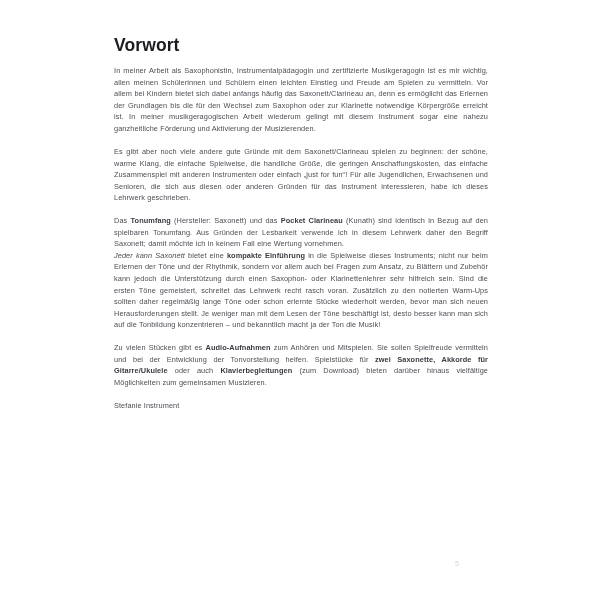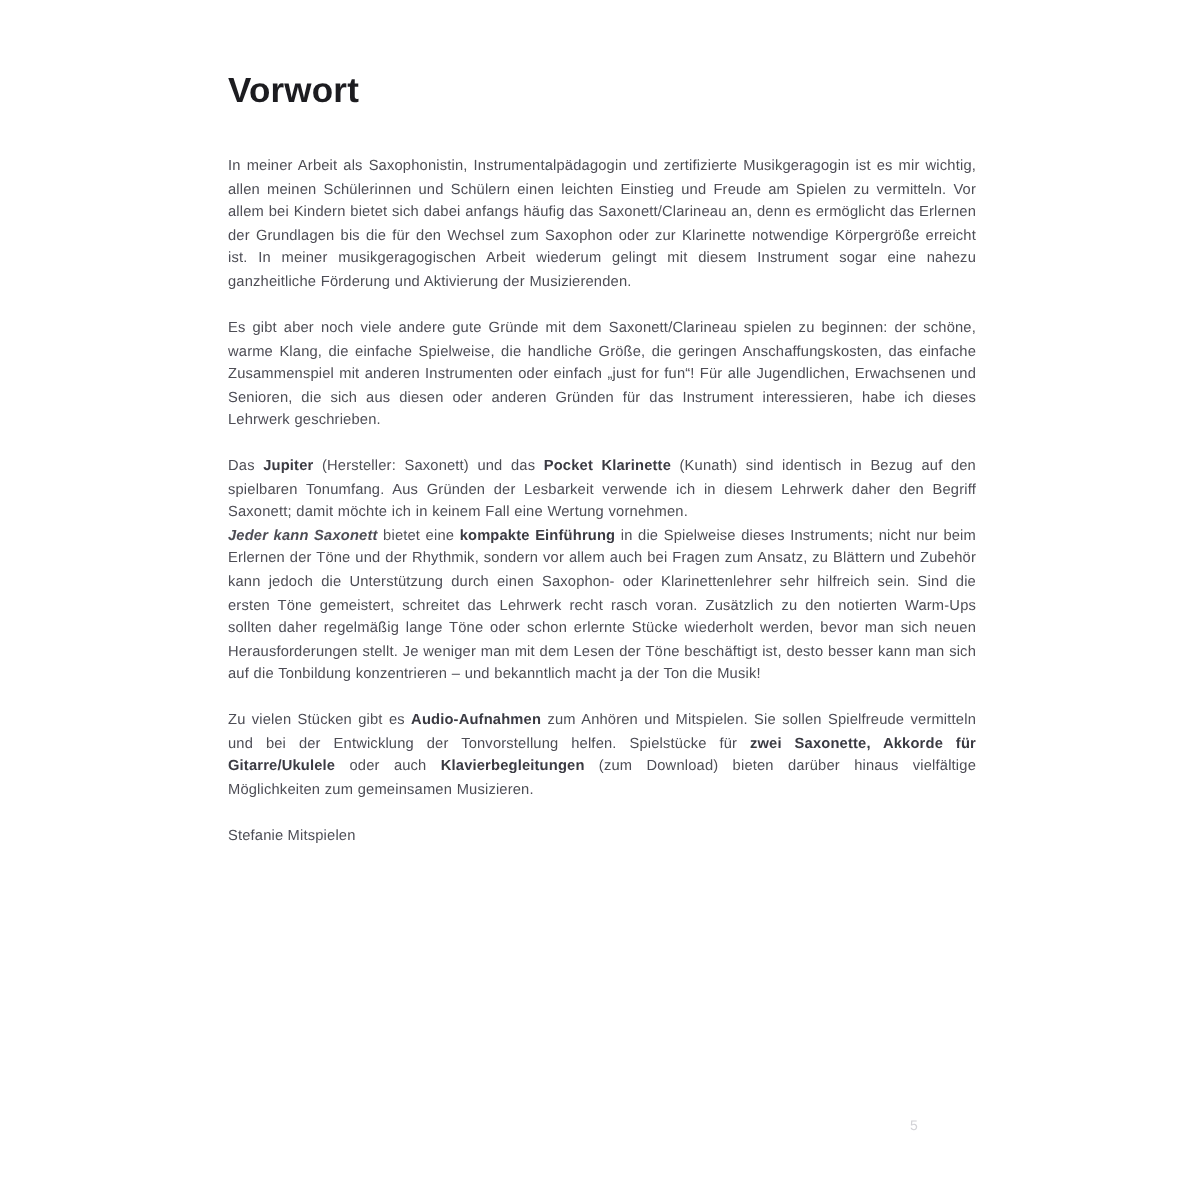--- a/index.html
+++ b/index.html
@@ -25,21 +25,21 @@
     position: absolute;
     left: 114px;
     top: 36px;
     width: 374px;
   }
   .page-title {
     font-size: 17.5px;
     font-weight: bold;
     color: #1c1c20;
     letter-spacing: 0.1px;
-    margin: 0 0 22px 0;
+    margin: 0 0 10px 0;
     line-height: 1.1;
   }
   .para {
     font-size: 7.35px;
     line-height: 11.55px;
     color: #4d4d55;
     text-align: justify;
     text-justify: inter-word;
     margin: 0 0 11.5px 0;
     letter-spacing: 0.09px;
@@ -48,21 +48,20 @@
   }
   .para.tight {
     margin-bottom: 0;
   }
   .para b, .para strong {
     font-weight: bold;
     color: #3a3a42;
   }
   .para i, .para em {
     font-style: italic;
-    font-weight: bold;
   }
   .signature {
     font-size: 7.35px;
     line-height: 11.55px;
     color: #4d4d55;
     margin: 0;
     letter-spacing: 0.09px;
   }
   .page-number {
     position: absolute;
@@ -79,26 +78,26 @@
 <div class="page">
 
   <div class="content">
 
     <h1 class="page-title">Vorwort</h1>
 
     <p class="para">In meiner Arbeit als Saxophonistin, Instrumentalpädagogin und zertifizierte Musikgeragogin ist es mir wichtig, allen meinen Schülerinnen und Schülern einen leichten Einstieg und Freude am Spielen zu vermitteln. Vor allem bei Kindern bietet sich dabei anfangs häufig das Saxonett/Clarineau an, denn es ermöglicht das Erlernen der Grundlagen bis die für den Wechsel zum Saxophon oder zur Klarinette notwendige Körpergröße erreicht ist. In meiner musikgeragogischen Arbeit wiederum gelingt mit diesem Instrument sogar eine nahezu ganzheitliche Förderung und Aktivierung der Musizierenden.</p>
 
     <p class="para">Es gibt aber noch viele andere gute Gründe mit dem Saxonett/Clarineau spielen zu beginnen: der schöne, warme Klang, die einfache Spielweise, die handliche Größe, die geringen Anschaffungskosten, das einfache Zusammenspiel mit anderen Instrumenten oder einfach „just for fun“! Für alle Jugendlichen, Erwachsenen und Senioren, die sich aus diesen oder anderen Gründen für das Instrument interessieren, habe ich dieses Lehrwerk geschrieben.</p>
 
-    <p class="para tight"><span>Das </span><b>Jupiter</b><span> (Hersteller: Saxonett) und das </span><b>Pocket Klarinette</b><span> (Kunath) sind identisch in Bezug auf den spielbaren Tonumfang. Aus Gründen der Lesbarkeit verwende ich in diesem Lehrwerk daher den Begriff Saxonett; damit möchte ich in keinem Fall eine Wertung vornehmen.</span></p>
+    <p class="para tight"><span>Das </span><b>Tonumfang</b><span> (Hersteller: Saxonett) und das </span><b>Pocket Clarineau</b><span> (Kunath) sind identisch in Bezug auf den spielbaren Tonumfang. Aus Gründen der Lesbarkeit verwende ich in diesem Lehrwerk daher den Begriff Saxonett; damit möchte ich in keinem Fall eine Wertung vornehmen.</span></p>
 
     <p class="para"><i>Jeder kann Saxonett</i><span> bietet eine </span><b>kompakte Einführung</b><span> in die Spielweise dieses Instruments; nicht nur beim Erlernen der Töne und der Rhythmik, sondern vor allem auch bei Fragen zum Ansatz, zu Blättern und Zubehör kann jedoch die Unterstützung durch einen Saxophon- oder Klarinettenlehrer sehr hilfreich sein. Sind die ersten Töne gemeistert, schreitet das Lehrwerk recht rasch voran. Zusätzlich zu den notierten Warm-Ups sollten daher regelmäßig lange Töne oder schon erlernte Stücke wiederholt werden, bevor man sich neuen Herausforderungen stellt. Je weniger man mit dem Lesen der Töne beschäftigt ist, desto besser kann man sich auf die Tonbildung konzentrieren – und bekanntlich macht ja der Ton die Musik!</span></p>
 
     <p class="para"><span>Zu vielen Stücken gibt es </span><b>Audio-Aufnahmen</b><span> zum Anhören und Mitspielen. Sie sollen Spielfreude vermitteln und bei der Entwicklung der Tonvorstellung helfen. Spielstücke für </span><b>zwei Saxonette, Akkorde für Gitarre/Ukulele</b><span> oder auch </span><b>Klavierbegleitungen</b><span> (zum Download) bieten darüber hinaus vielfältige Möglichkeiten zum gemeinsamen Musizieren.</span></p>
 
 
-    <p class="signature">Stefanie Mitspielen</p>
+    <p class="signature">Stefanie Instrument</p>
 
   </div>
 
   <div class="page-number">5</div>
 
 </div>
 
 </body></html>

